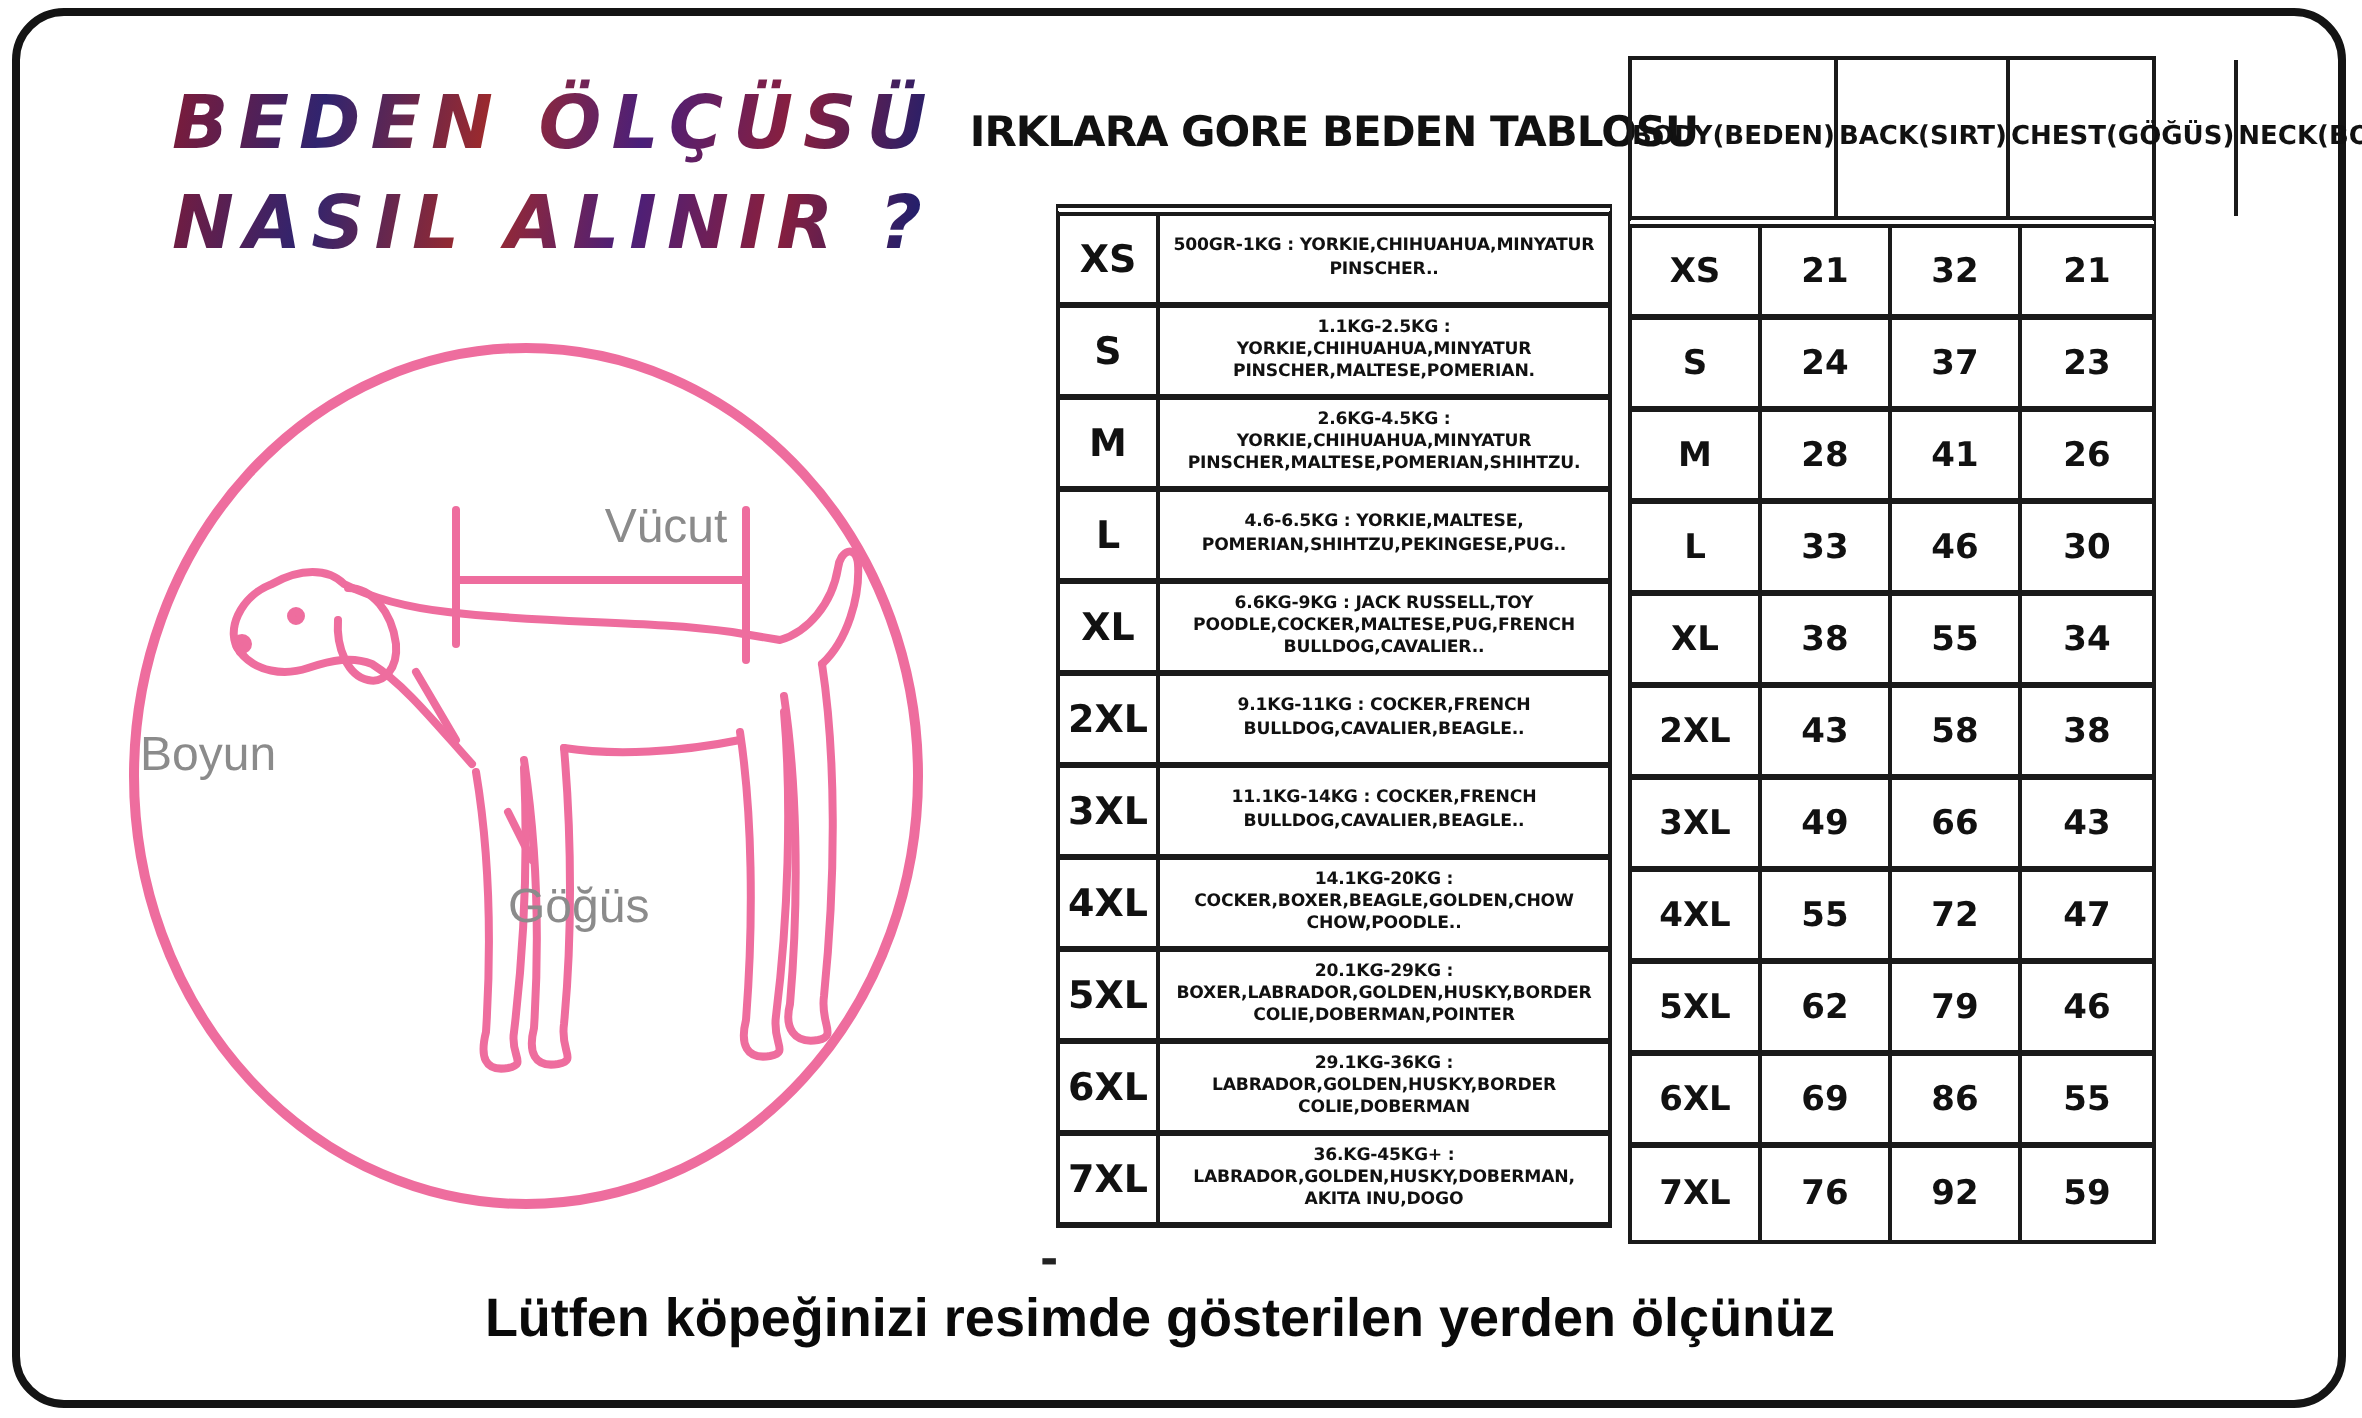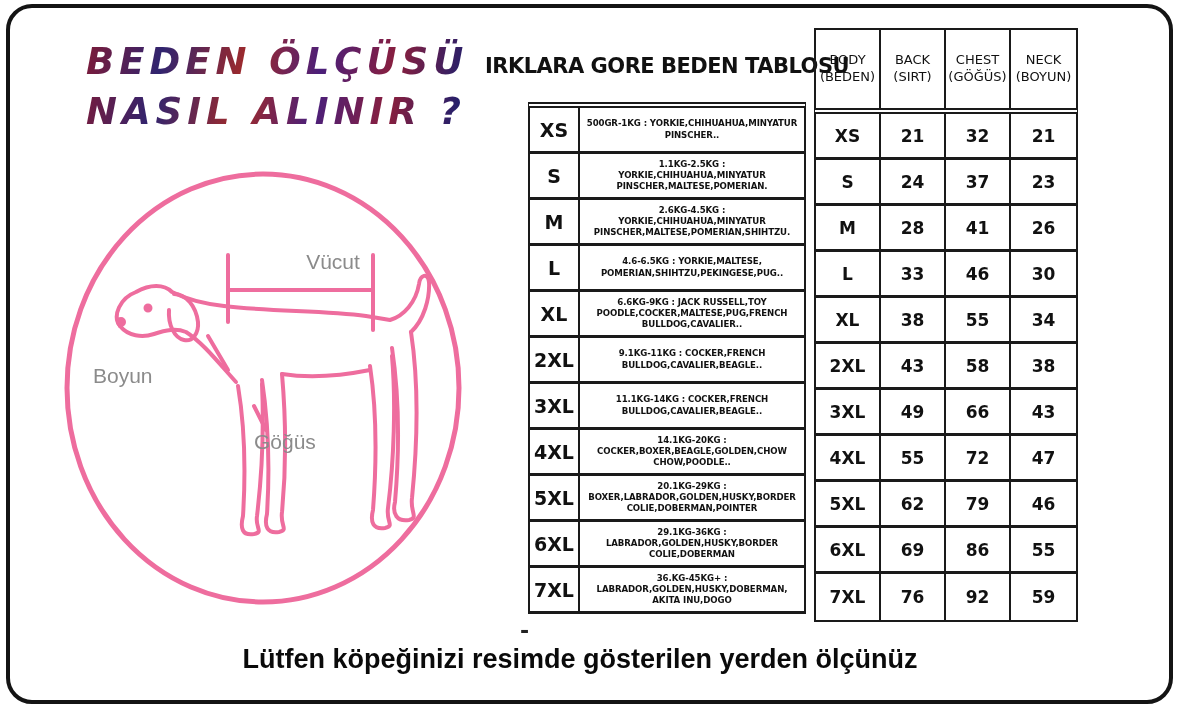--- a/index.html
+++ b/index.html
@@ -9,42 +9,42 @@
   .frame{position:absolute;left:6px;top:4px;width:1159px;height:692px;
          border:4px solid #141414;border-radius:26px;pointer-events:none;}
 
   
   .heading{position:absolute;left:86px;top:37px;width:420px;
            font-style:italic;font-weight:700;font-size:37px;letter-spacing:5px;line-height:1.35;
            background:linear-gradient(100deg,#7e1b38 0%,#30246f 18%,#a12a2a 38%,#4a1f7a 55%,#8a1f3d 72%,#241f6b 88%,#8a1f3d 100%);
            -webkit-background-clip:text;background-clip:text;color:transparent;}
   .diagram{position:absolute;left:58px;top:168px;width:410px;height:450px;}
   .diagram svg{position:absolute;left:0;top:0;}
-  .dlabel{position:absolute;color:#8b8b8b;font-weight:400;font-size:21px;
+  .dlabel{position:absolute;color:#8b8b8b;font-weight:400;font-size:24px;
           font-family:"Liberation Sans","DejaVu Sans",sans-serif;}
   .lbl-body{left:195px;top:82px;width:160px;text-align:center;}
-  .lbl-neck{left:35px;top:196px;}
-  .lbl-chest{left:196px;top:262px;}
+  .lbl-neck{left:12px;top:196px;}
+  .lbl-chest{left:196px;top:272px;}
 
   
   .ltable{position:absolute;left:528px;top:30px;width:278px;}
   .ltable-title{height:72px;display:flex;align-items:center;justify-content:center;
                 font-weight:800;font-size:21px;letter-spacing:-0.5px;white-space:nowrap;}
   .lrows{border-top:6px double #1a1a1a;border-left:2px solid #1a1a1a;border-right:2px solid #1a1a1a;}
   .lrow{display:grid;grid-template-columns:50px 1fr;height:46px;border-bottom:3px solid #1a1a1a;box-sizing:border-box;}
   .lsize{border-right:2px solid #1a1a1a;display:flex;align-items:center;justify-content:center;
          font-weight:800;font-size:19px;}
   .lbreeds{display:flex;align-items:center;justify-content:center;text-align:center;
            font-weight:700;font-size:8.6px;line-height:1.3;padding:1px 5px;letter-spacing:-0.1px;border-radius:12px;}
 
   .rtable{position:absolute;left:814px;top:28px;width:264px;}
   .rheader{display:grid;grid-template-columns:repeat(4,1fr);height:78px;
            border:2px solid #1a1a1a;border-bottom:6px double #1a1a1a;box-sizing:content-box;}
-  .rhcell{display:flex;flex-direction:column;align-items:center;justify-content:center;
-          font-weight:400;font-size:13px;line-height:1.3;border-right:2px solid #1a1a1a;text-align:center;}
+  .rhcell{display:flex;flex-direction:row;align-items:center;justify-content:center;
+          font-weight:700;font-size:13px;line-height:1.3;border-right:2px solid #1a1a1a;text-align:center;}
   .rhcell:last-child{border-right:none;}
   .rrows{border-left:2px solid #1a1a1a;border-right:2px solid #1a1a1a;border-bottom:2px solid #1a1a1a;}
   .rrow{display:grid;grid-template-columns:repeat(4,1fr);height:46px;border-bottom:3px solid #1a1a1a;box-sizing:border-box;}
   .rrow:last-child{border-bottom:none;}
   .rcell{display:flex;align-items:center;justify-content:center;font-weight:800;font-size:17px;
          border-right:2px solid #1a1a1a;}
   .rcell:last-child{border-right:none;}
 
   
   .footer-dash{position:absolute;left:520px;top:618px;font-weight:700;font-size:22px;color:#222;}

